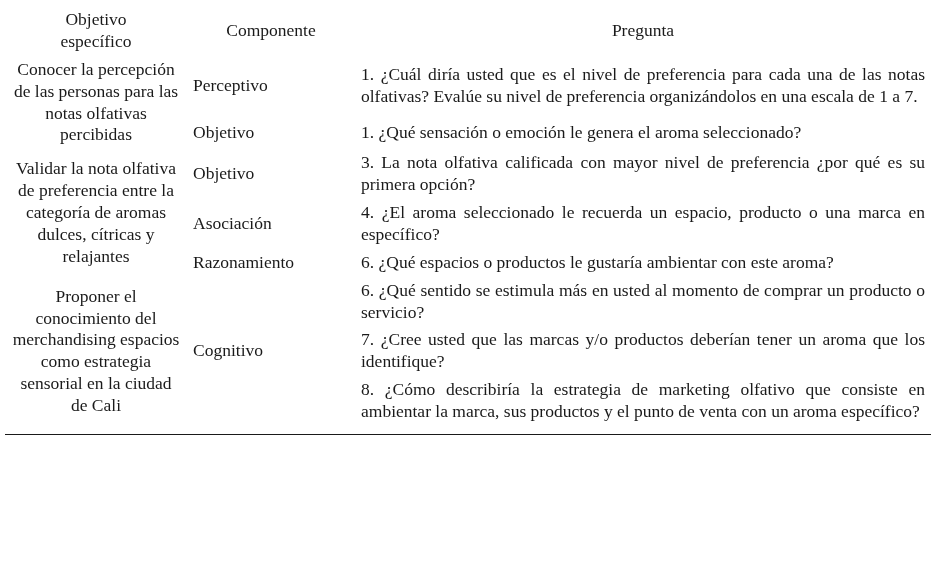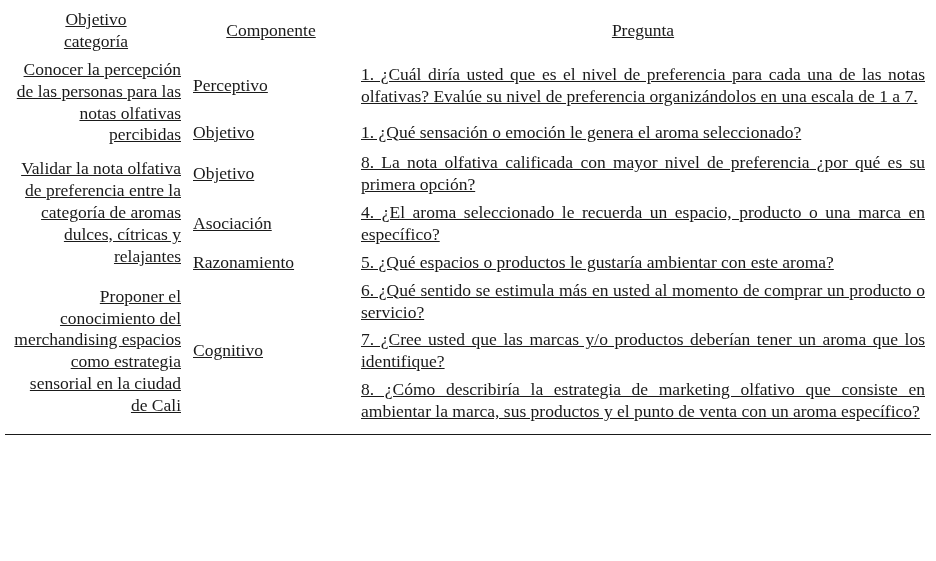--- a/index.html
+++ b/index.html
@@ -19,21 +19,20 @@
     height: 561px;
     box-sizing: border-box;
     padding: 0;
     position: relative;
   }
   table.qtable {
     width: 926px;
     margin: 6px auto 8px auto;
     border-collapse: collapse;
     table-layout: fixed;
-    text-decoration: underline;
   }
   table.qtable col.c1 { width: 182px; }
   table.qtable col.c2 { width: 168px; }
   table.qtable col.c3 { width: 576px; }
 
   table.qtable th,
   table.qtable td {
     vertical-align: middle;
     padding: 3px 6px;
     font-size: 17.5px;
@@ -42,21 +41,21 @@
   }
   thead th {
     font-weight: normal;
     text-align: center;
     padding-top: 4px;
     padding-bottom: 8px;
     border-top: 1.6px solid #1a1a1a;
     border-bottom: 1.1px solid #1a1a1a;
   }
   .obj-cell {
-    text-align: right;
+    text-align: center;
     border-bottom: 1.1px solid #1a1a1a;
   }
   .comp-cell {
   }
   .q-cell {
     text-align: justify;
     text-justify: inter-word;
     hyphens: none;
   }
   .grp-last td {
@@ -78,50 +77,50 @@
   <table class="qtable">
     <colgroup>
       <col class="c1">
       <col class="c2">
       <col class="c3">
     </colgroup>
     <thead>
       <tr>
         <th>
           <span class="hdr-sub">Objetivo</span>
-          <span class="hdr-sub">categoría</span>
+          <span class="hdr-sub">específico</span>
         </th>
         <th>Componente</th>
         <th>Pregunta</th>
       </tr>
     </thead>
     <tbody>
 
       <tr>
         <td class="obj-cell" rowspan="2">Conocer la percepción de las personas para las notas olfativas percibidas</td>
         <td class="comp-cell">Perceptivo</td>
         <td class="q-cell">1. ¿Cuál diría usted que es el nivel de preferencia para cada una de las notas olfativas? Evalúe su nivel de preferencia organizándolos en una escala de 1 a 7.</td>
       </tr>
       <tr class="grp-last">
         <td class="comp-cell">Objetivo</td>
         <td class="q-cell">1. ¿Qué sensación o emoción le genera el aroma seleccionado?</td>
       </tr>
 
       <tr>
         <td class="obj-cell" rowspan="3">Validar la nota olfativa de preferencia entre la categoría de aromas dulces, cítricas y relajantes</td>
         <td class="comp-cell">Objetivo</td>
-        <td class="q-cell">8. La nota olfativa calificada con mayor nivel de preferencia ¿por qué es su primera opción?</td>
+        <td class="q-cell">3. La nota olfativa calificada con mayor nivel de preferencia ¿por qué es su primera opción?</td>
       </tr>
       <tr>
         <td class="comp-cell">Asociación</td>
         <td class="q-cell">4. ¿El aroma seleccionado le recuerda un espacio, producto o una marca en específico?</td>
       </tr>
       <tr class="grp-last">
         <td class="comp-cell">Razonamiento</td>
-        <td class="q-cell">5. ¿Qué espacios o productos le gustaría ambientar con este aroma?</td>
+        <td class="q-cell">6. ¿Qué espacios o productos le gustaría ambientar con este aroma?</td>
       </tr>
 
       <tr>
         <td class="obj-cell" rowspan="3" style="border-bottom:0">Proponer el conocimiento del merchandising espacios como estrategia sensorial en la ciudad de Cali</td>
         <td class="comp-cell" rowspan="3">Cognitivo</td>
         <td class="q-cell">6. ¿Qué sentido se estimula más en usted al momento de comprar un producto o servicio?</td>
       </tr>
       <tr>
         <td class="q-cell">7. ¿Cree usted que las marcas y/o productos deberían tener un aroma que los identifique?</td>
       </tr>

